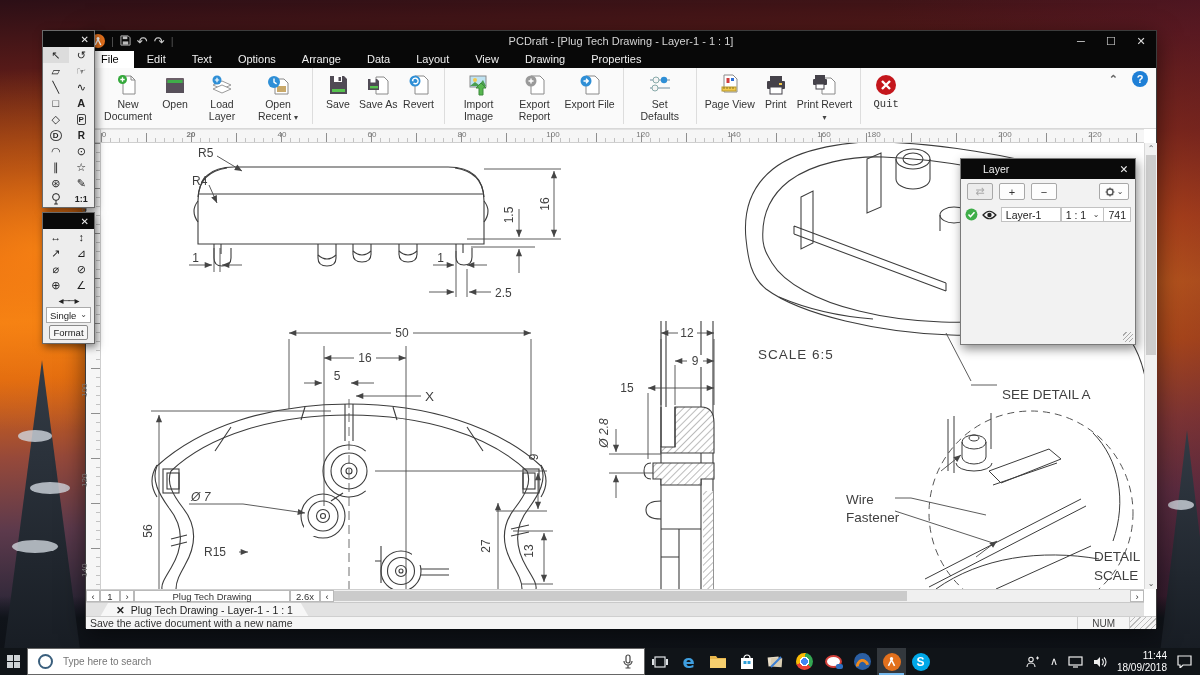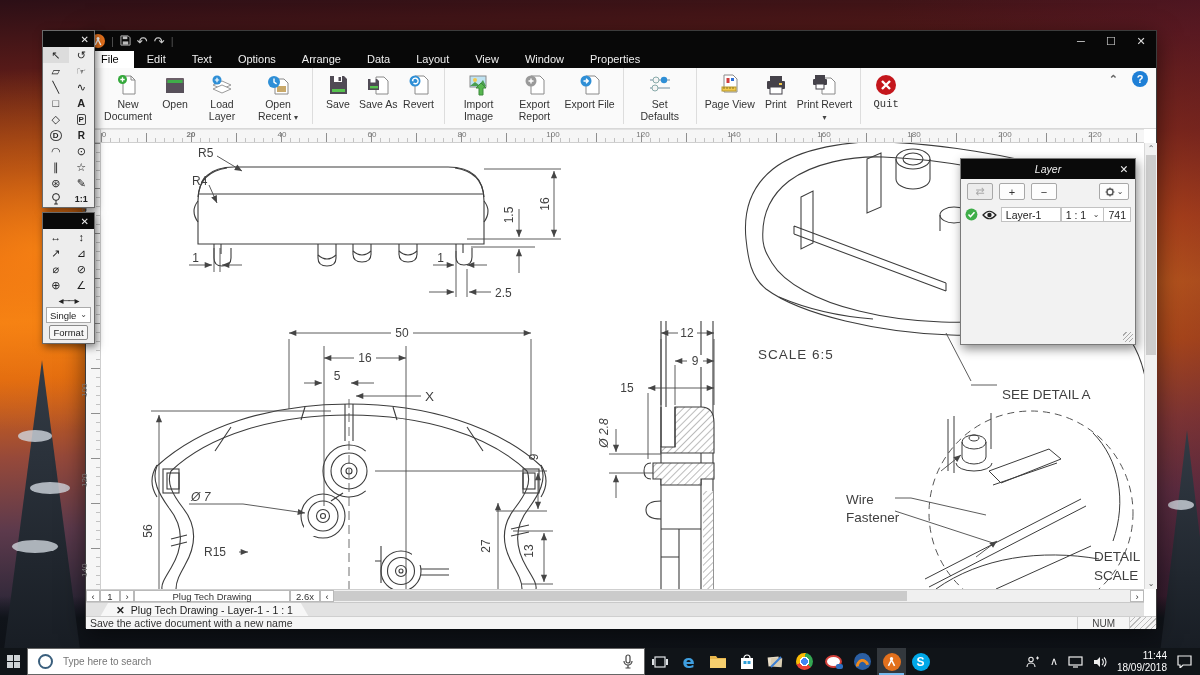--- a/index.html
+++ b/index.html
@@ -100,21 +100,21 @@
   .pwide{height:14px;display:flex;align-items:center;justify-content:center;color:#222;font-size:10px;letter-spacing:-1px;}
   .pdrop{height:14px;margin:0 3px;background:#fff;border:1px solid #aaa;font-size:9.5px;color:#222;
     display:flex;align-items:center;justify-content:space-between;padding:0 3px;}
   .pformat{height:13px;margin:2px 6px 3px 6px;background:#f6f6f6;border:1px solid #8a8a8a;border-radius:2px;
     font-size:9.5px;color:#222;display:flex;align-items:center;justify-content:center;}
 
   
   .layerpal{position:absolute;left:875px;top:128px;width:176px;height:187px;background:#f2f2f2;
     border:1px solid #7a7a7a;box-shadow:2px 4px 10px rgba(0,0,0,.45);box-sizing:border-box;}
   .lptitle{height:20px;background:#0a0a0a;color:#eee;font-size:10.5px;display:flex;align-items:center;}
-  .lptitle .t{flex:1;text-align:center;font-style:italic;}
+  .lptitle .t{flex:1;text-align:left;}
   .lptitle .x{width:22px;text-align:center;}
   .lpbtns{display:flex;align-items:center;gap:6px;padding:4px 6px;}
   .lpbtn{background:#fdfdfd;border:1px solid #a8a8a8;border-radius:2px;font-size:11px;color:#333;
     min-width:24px;height:15px;display:flex;align-items:center;justify-content:center;}
   .lpbtn.dis{color:#aaa;background:#ececec;}
   .lprow{display:flex;align-items:center;margin:2px 4px;height:17px;font-size:10.5px;color:#222;}
   .lpfield{background:#fff;border:1px solid #c2c2c2;height:15px;display:flex;align-items:center;
     padding:0 4px;box-sizing:border-box;}
   .lpresize{position:absolute;right:2px;bottom:2px;width:10px;height:10px;
     background:repeating-linear-gradient(135deg,transparent 0 2px,#aaa 2px 3px);}
@@ -183,37 +183,38 @@
         <svg width="11" height="11" viewBox="0 0 12 12">
             <path d="M1,1 h8 l2,2 v8 h-10 z" fill="none" stroke="#bbb"></path>
             <rect x="3" y="1.5" width="5" height="3" fill="#bbb"></rect>
             <rect x="3" y="7" width="6" height="3.5" fill="#bbb"></rect>
           </svg>
       </span>
       <span style="font-size:13px;color:#ccc;">↶</span>
       <span style="font-size:13px;color:#ccc;">↷</span>
       <span class="tsep">|</span>
     </div>
+    <div class="title-text">PCDraft - [Plug Tech Drawing - Layer-1 - 1 : 1]</div>
     <div class="wctl">
       <span>─</span>
       <span>☐</span>
       <span>✕</span>
     </div>
   </div>
 
   <div class="menubar">
     <span class="mi active">File</span>
     <span class="mi">Edit</span>
     <span class="mi">Text</span>
     <span class="mi">Options</span>
     <span class="mi">Arrange</span>
     <span class="mi">Data</span>
     <span class="mi">Layout</span>
     <span class="mi">View</span>
-    <span class="mi">Window</span>
+    <span class="mi">Drawing</span>
     <span class="mi">Properties</span>
   </div>
 
   <div class="ribbon">
     <div class="rgroup">
       <div class="rbtn">
         <span class="ric">
           <svg width="24" height="24" viewBox="0 0 24 24">
               <path d="M7,3 h8 l4,4 v14 h-12 z" fill="#fff" stroke="#8a8a8a"></path>
               <path d="M15,3 l0,4 4,0" fill="none" stroke="#8a8a8a"></path>
@@ -400,21 +401,21 @@
   <div class="ruler-h">
     <span class="rn" style="left:-8px;">0</span>
     <span class="rn" style="left:79px;font-weight:bold;">20</span>
     <span class="rn" style="left:170px;">40</span>
     <span class="rn" style="left:260px;">60</span>
     <span class="rn" style="left:350px;">80</span>
     <span class="rn" style="left:441px;">100</span>
     <span class="rn" style="left:531px;">120</span>
     <span class="rn" style="left:622px;">140</span>
     <span class="rn" style="left:712px;">160</span>
-    <span class="rn" style="left:802px;">180</span>
+    <span class="rn" style="left:762px;">180</span>
     <span class="rn" style="left:893px;">200</span>
     <span class="rn" style="left:983px;">220</span>
   </div>
   <div class="ruler-v">
     <span class="rv" style="top:58px;">60</span>
     <span class="rv" style="top:148px;">80</span>
     <span class="rv" style="top:238px;">100</span>
     <span class="rv" style="top:328px;">120</span>
     <span class="rv" style="top:418px;">140</span>
   </div>

